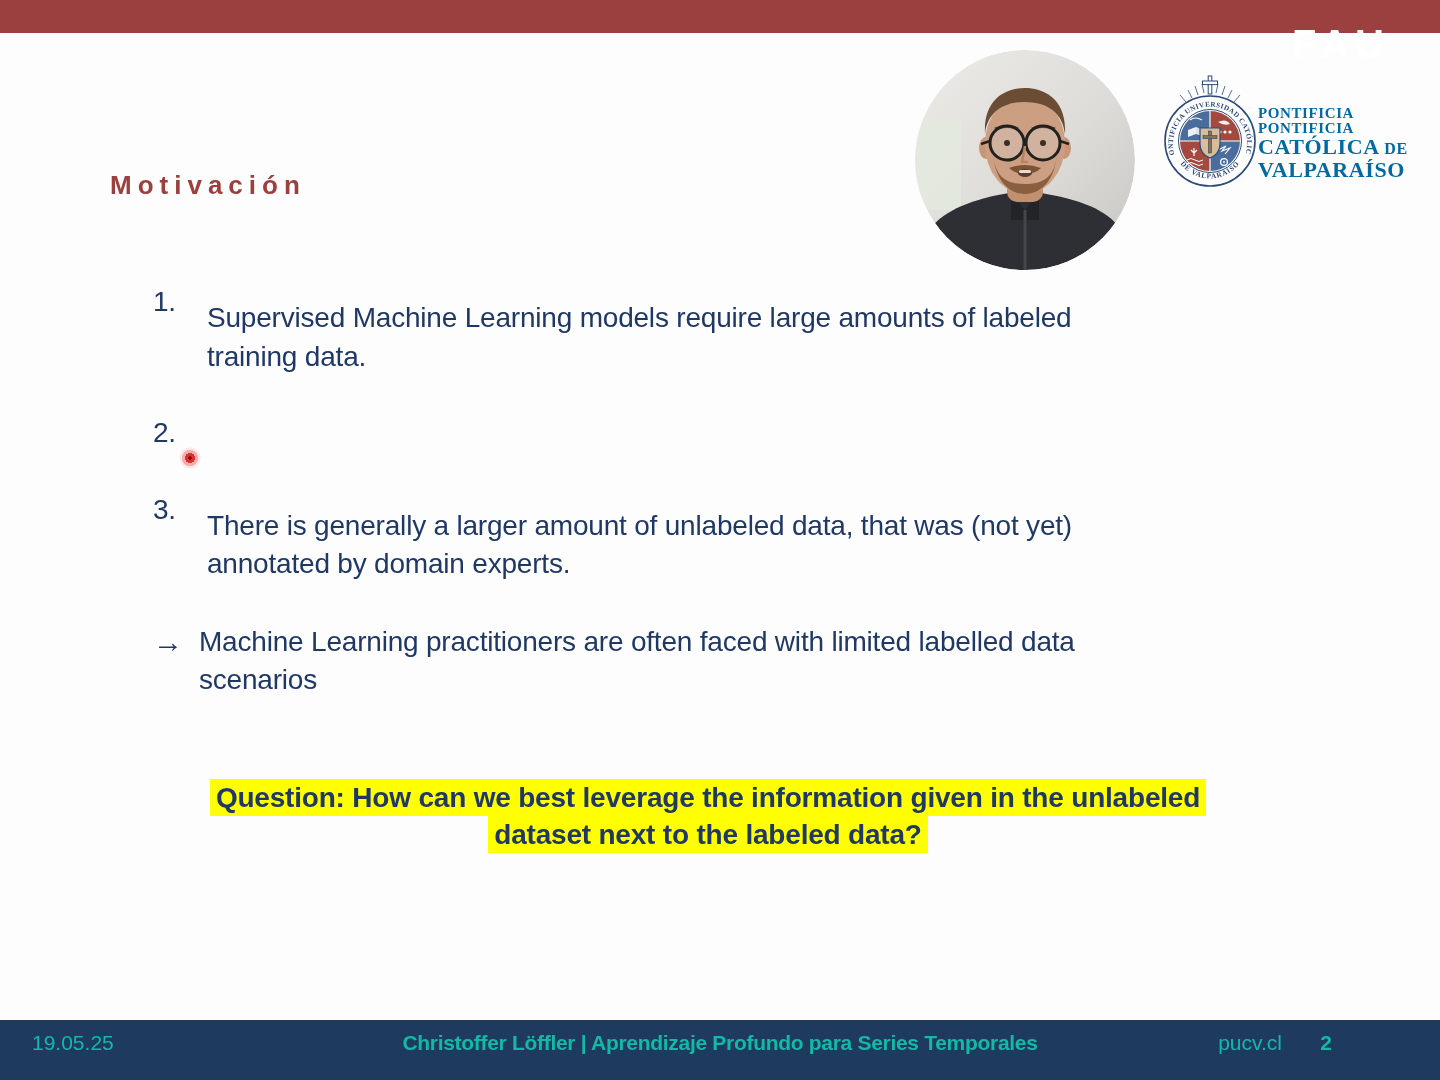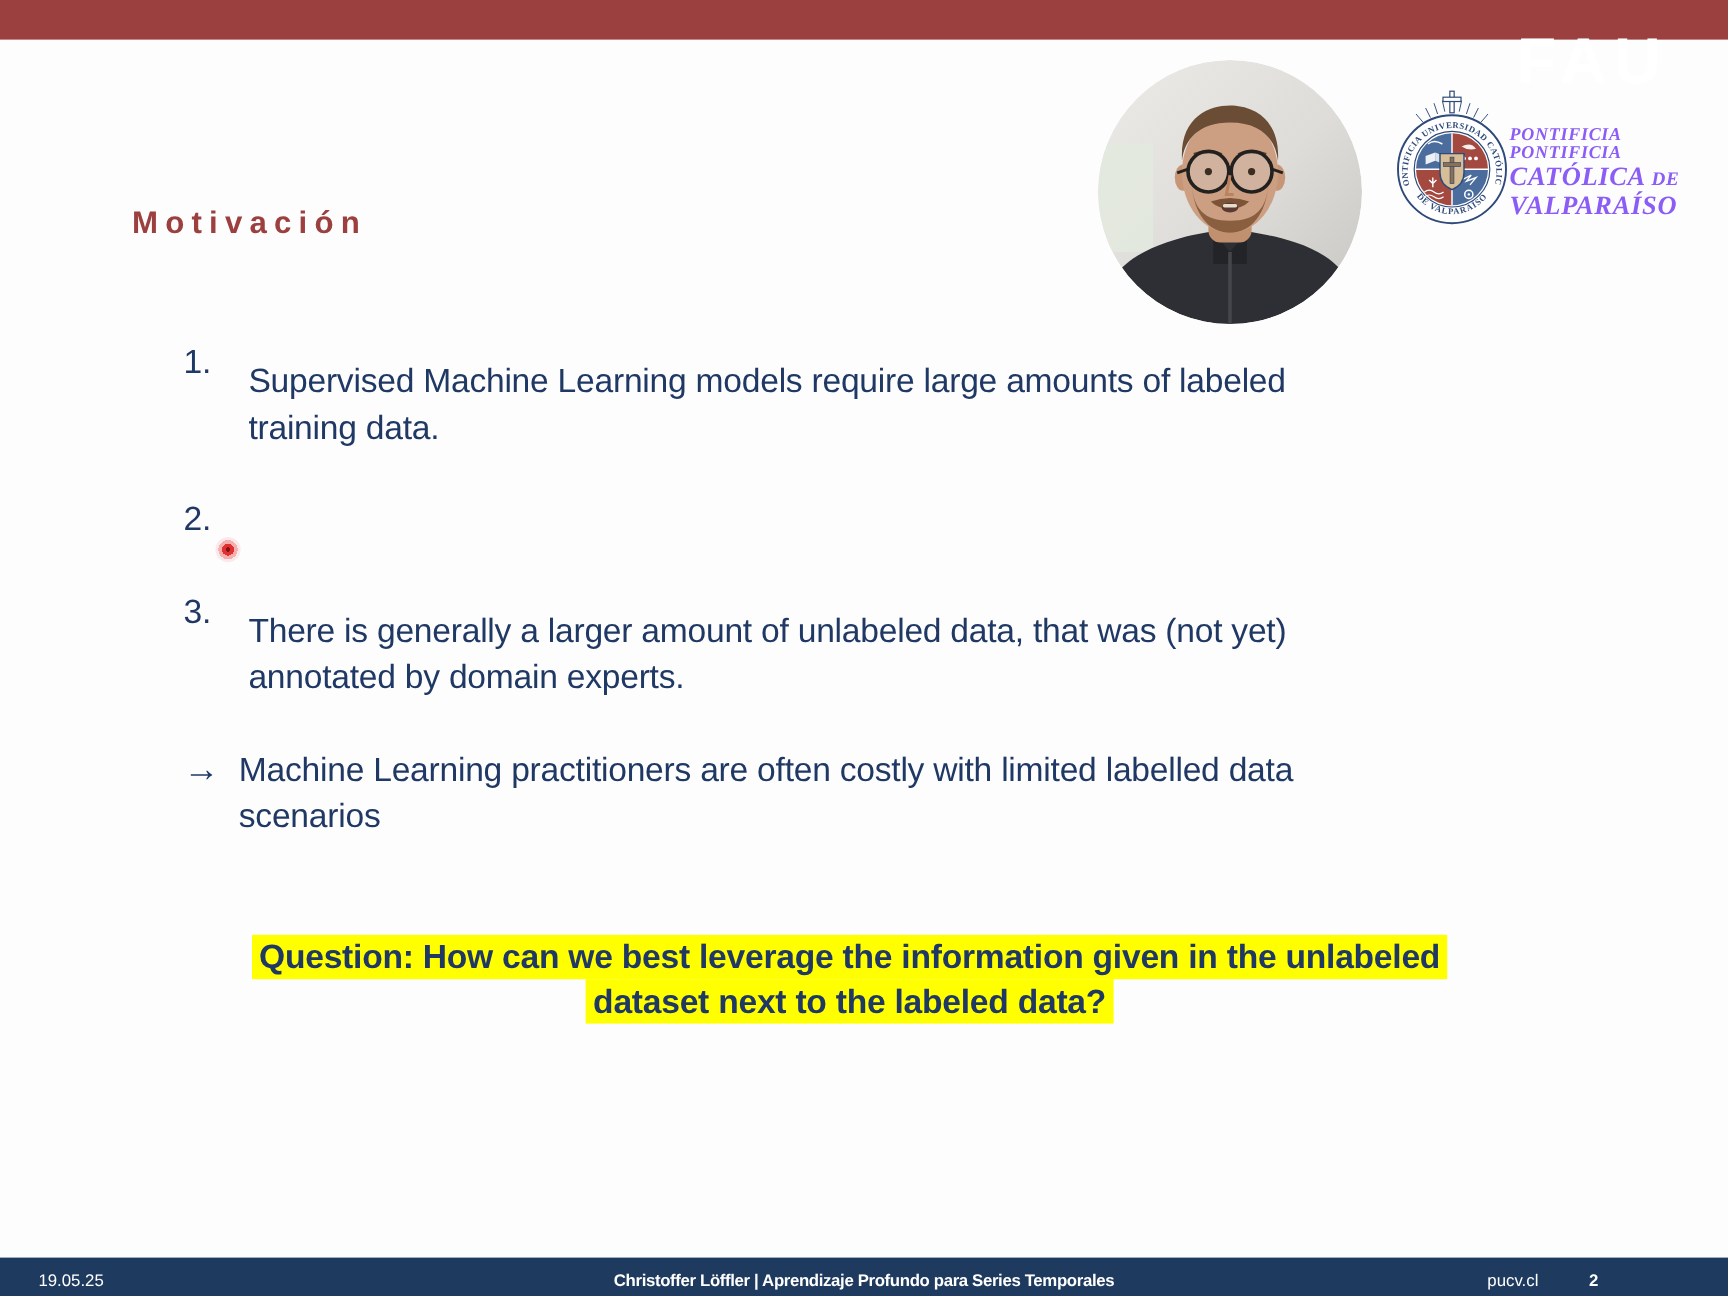--- a/index.html
+++ b/index.html
@@ -8,42 +8,42 @@
     background:#fdfdfe; overflow:hidden;
     font-family:"Liberation Sans", sans-serif;
   }
 
   
   .topbar { position:absolute; top:0; left:0; width:1440px; height:33px; background:#9B403E; }
 
   
   .fau {
     position:absolute; top:24px; right:50px;
-    color:#ffffff; font-weight:bold; font-size:54px; line-height:1;
+    color:#ffffff; font-weight:bold; font-size:40px; line-height:1;
     letter-spacing:6px; font-family:"Liberation Sans", sans-serif;
   }
 
   
   .title {
     position:absolute; left:110px; top:170px;
     font-size:26px; font-weight:bold; letter-spacing:6px;
     color:#9B403E;
   }
 
   
   .webcam {
     position:absolute; left:915px; top:50px; width:220px; height:220px;
     border-radius:50%; overflow:hidden;
   }
 
   
   .seal { position:absolute; left:1150px; top:74px; }
   .wordmark {
     position:absolute; left:1258px; top:106px;
-    color:#8b5cf6; font-family:"Liberation Serif", serif; font-weight:bold;font-style:italic;
+    color:#0369a1; font-family:"Liberation Serif", serif; font-weight:bold;
   }
   .wordmark .wm-s { font-size:15px; line-height:15px; letter-spacing:0.6px; }
   .wordmark .wm-l { font-size:22px; line-height:21px; letter-spacing:0.6px; }
   .wordmark .wm-de { font-size:16px; }
 
   
   .content { position:absolute; left:153px; top:283px; width:1120px; color:#1F3864; font-size:28px; line-height:38.5px; letter-spacing:-0.2px; }
   .item { display:flex; margin-bottom:38px; }
   .item .num { width:54px; flex:0 0 54px; }
   .item .lines { white-space:nowrap;margin-top:16px; }
@@ -63,22 +63,22 @@
   .laser {
     position:absolute; left:179px; top:447px; width:22px; height:22px; border-radius:50%;
     background:radial-gradient(circle,
       #7e1616 0 2px, #e23030 2px 5px,
       rgba(242,153,153,0.78) 5px 8px,
       rgba(248,196,196,0.35) 8px 10px, transparent 11px);
   }
 
   
   .footer {
-    position:absolute; left:0; bottom:0; width:1440px; height:32px;
-    background:#1E3A5F; color:#ffffff; font-size:14px;
+    position:absolute; left:0; bottom:0; width:1440px; height:60px;
+    background:#1E3A5F; color:#14b8a6; font-size:21px;
   }
   .footer .date { position:absolute; left:32px; top:11px; }
   .footer .credit { position:absolute; left:0; top:11px; width:100%; text-align:center; font-weight:bold; letter-spacing:-0.3px; }
   .footer .site { position:absolute; right:158px; top:11px; }
   .footer .page { position:absolute; right:108px; top:11px; font-weight:bold; }
 </style>
 </head>
 <body>
 
 <div class="slide">
@@ -225,21 +225,21 @@
     <div class="item">
       <div class="num">3.</div>
       <div class="lines">
         <div>There is generally a larger amount of unlabeled data, that was (not yet)</div>
         <div>annotated by domain experts.</div>
       </div>
     </div>
     <div class="conclusion">
       <div class="marker">→</div>
       <div class="lines">
-        <div>Machine Learning practitioners are often costly with limited labelled data</div>
+        <div>Machine Learning practitioners are often faced with limited labelled data</div>
         <div>scenarios</div>
       </div>
     </div>
   </div>
 
   <div class="question">
     <span class="hl">Question: How can we best leverage the information given in the unlabeled</span><br>
     <span class="hl">dataset next to the labeled data?</span>
   </div>
 

